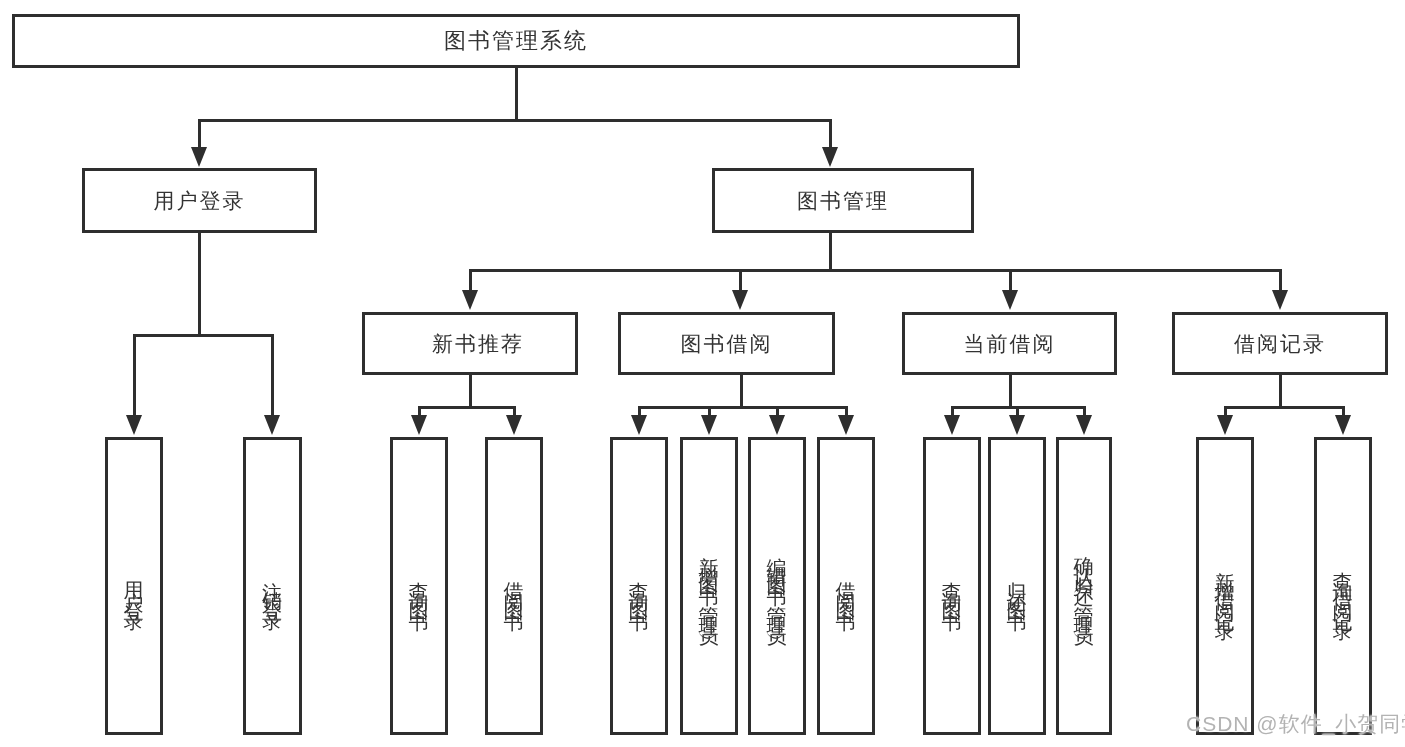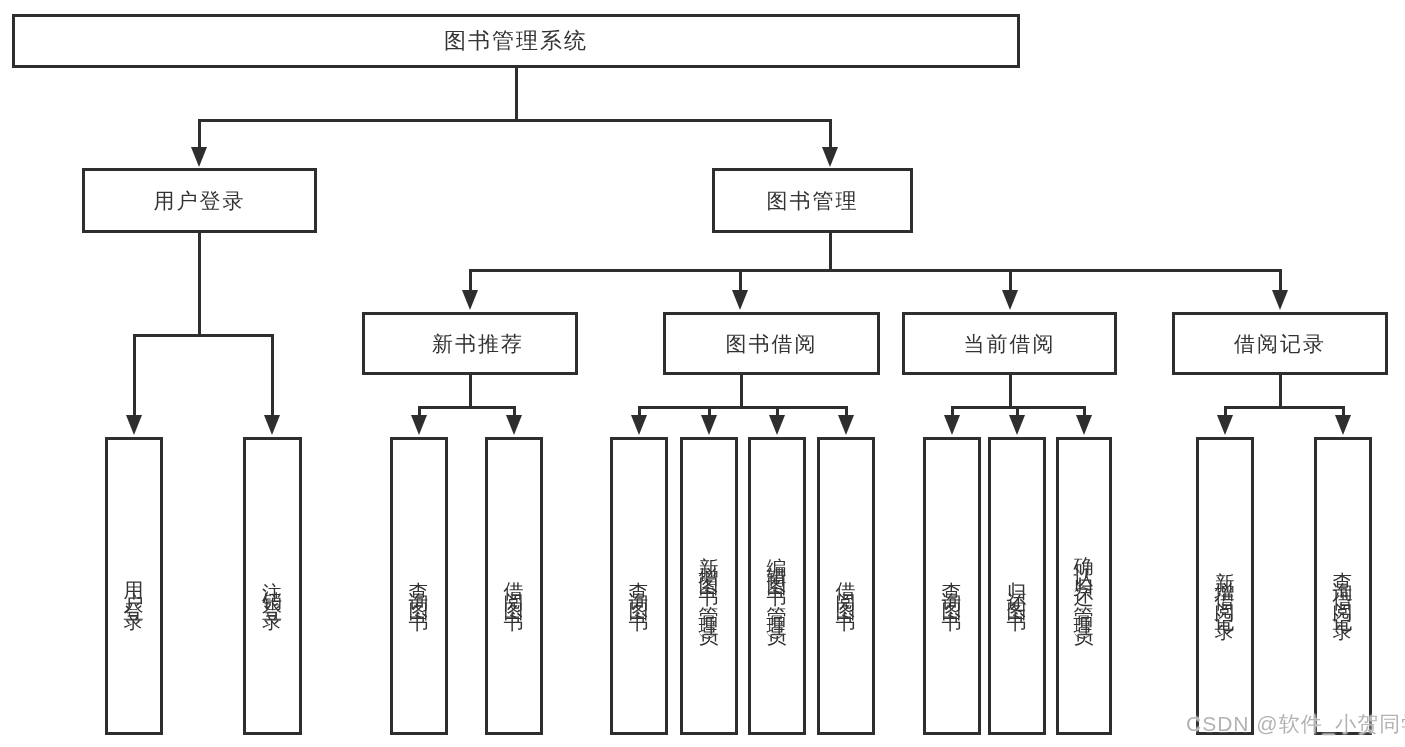--- a/index.html
+++ b/index.html
@@ -101,28 +101,28 @@
     </g>
   </svg>
 
   <div class="box root-box" style="left:12px; top:14px; width:1008px; height:54px;">
     <span>图书管理系统</span>
   </div>
 
   <div class="box hbox" style="left:82px; top:168px; width:235px; height:65px;">
     <span>用户登录</span>
   </div>
-  <div class="box hbox" style="left:712px; top:168px; width:201px; height:65px;">
+  <div class="box hbox" style="left:712px; top:168px; width:262px; height:65px;">
     <span>图书管理</span>
   </div>
 
   <div class="box hbox" style="left:362px; top:312px; width:216px; height:63px;padding-left:16px;">
     <span>新书推荐</span>
   </div>
-  <div class="box hbox" style="left:663px; top:312px; width:217px; height:63px;">
+  <div class="box hbox" style="left:618px; top:312px; width:217px; height:63px;">
     <span>图书借阅</span>
   </div>
   <div class="box hbox" style="left:902px; top:312px; width:215px; height:63px;">
     <span>当前借阅</span>
   </div>
   <div class="box hbox" style="left:1172px; top:312px; width:216px; height:63px;">
     <span>借阅记录</span>
   </div>
 
   <div class="box vbox" style="left:105px; top:437px; width:58px; height:298px;">

